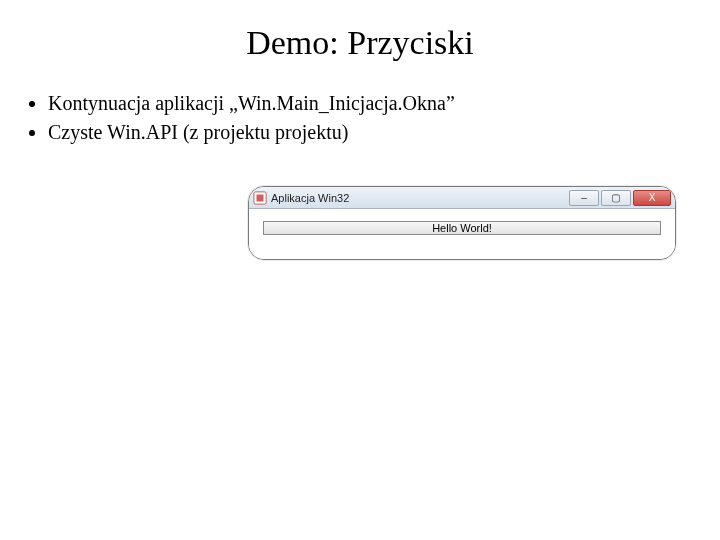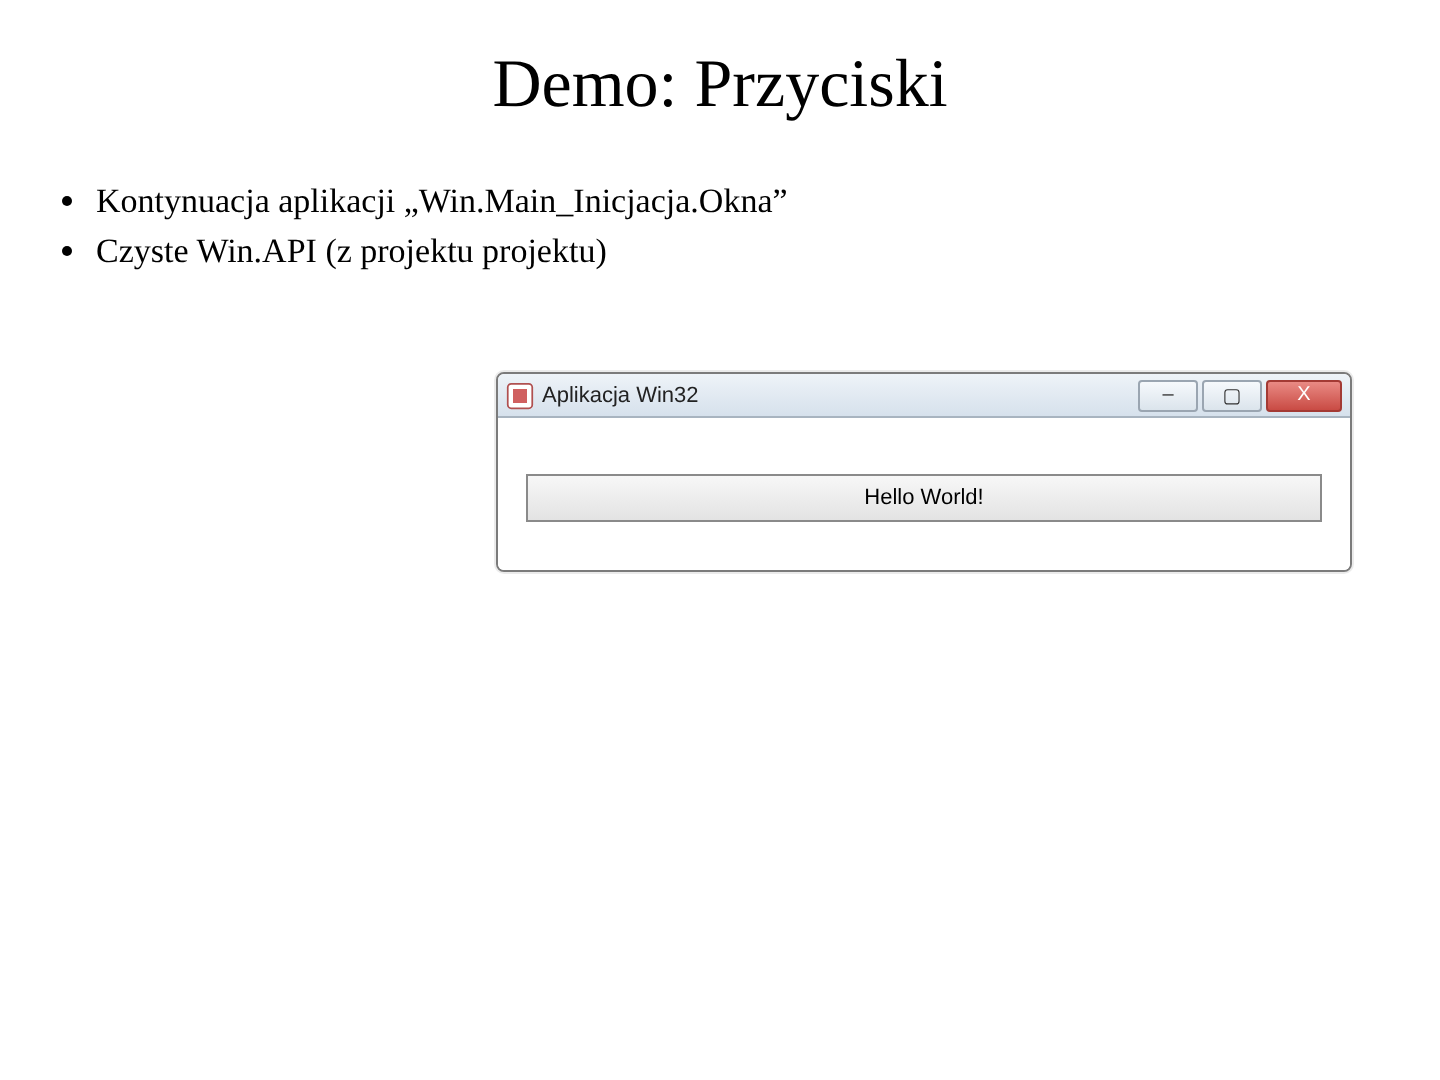--- a/index.html
+++ b/index.html
@@ -17,32 +17,32 @@
   }
   .title {
     font-size: 34px;
     text-align: center;
     margin: 6px 0 28px 0;
     font-weight: normal;
   }
   ul.bullets {
     margin: 0 0 0 6px;
     padding-left: 14px;
-    font-size: 17px;
+    font-size: 20px;
     line-height: 1.35;
   }
   ul.bullets li { margin-bottom: 2px; }
 
   
   .app-window {
     position: absolute;
     left: 248px; top: 186px;
     width: 428px;
     border: 1px solid #7b7b7b;
-    border-radius: 4px;
+    border-radius: 16px;
     overflow: hidden;
     box-shadow: 0 0 0 1px rgba(0,0,0,0.08);
     font-family: "Segoe UI", Tahoma, sans-serif;
     font-size: 11px;
     background: #fff;
   }
   .titlebar {
     height: 22px;
     background: linear-gradient(#eef3f8, #d6e1ec);
     border-bottom: 1px solid #a8b4c0;
@@ -70,23 +70,24 @@
     color: #333;
   }
   .win-btn.close {
     background: linear-gradient(#e98a84, #c94b44);
     border-color: #a33a34;
     color: #fff;
     width: 38px;
   }
   .client-area {
     background: #fff;
-    padding: 28px 14px 24px 14px;
+    padding: 12px 14px 24px 14px;
     display: flex;
     gap: 10px;
+    flex-direction: column;
   }
   .w32-btn {
     flex: 1;
     height: 24px;
     border: 1px solid #8a8a8a;
     background: linear-gradient(#f7f7f7, #e3e3e3);
     font-size: 11px;
     display: inline-flex;
     align-items: center;
     justify-content: center;

